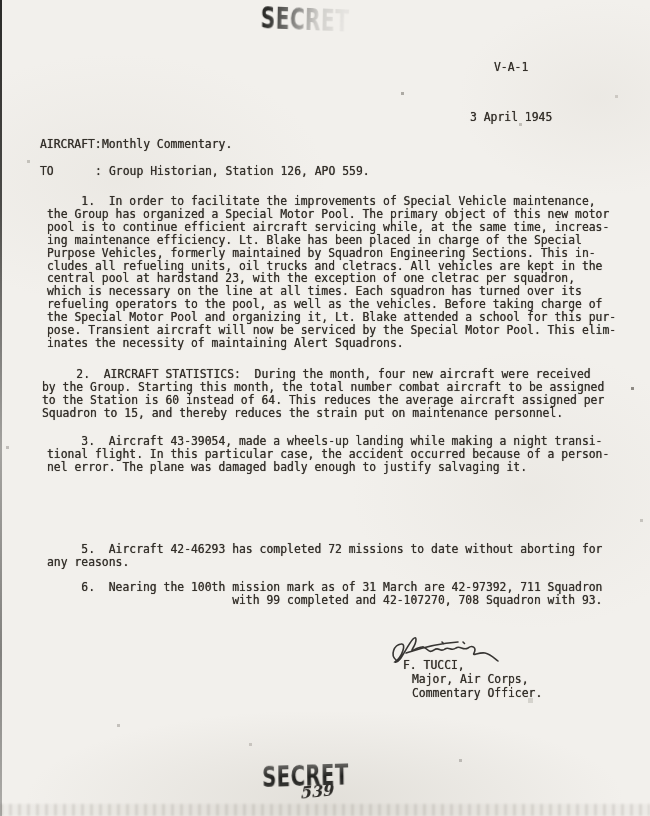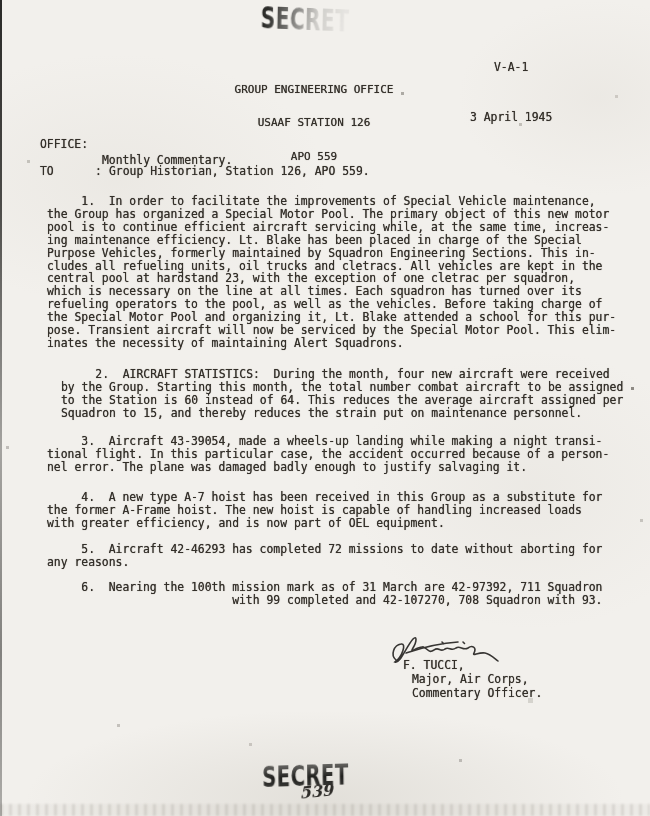--- a/index.html
+++ b/index.html
@@ -22,26 +22,26 @@
     font-weight:400;
     white-space:pre;
     text-shadow:0 0 0.7px rgba(50,46,40,0.85);
     letter-spacing:0;
   }
   .para{filter:blur(0.12px);}
   .letterhead{left:231px;top:61px;width:166px;text-align:center;font-size:11px;line-height:11.3px;}
   .ref{left:494px;top:61px;}
   .date{left:435px;top:111px;margin-left:35px;}
   .subject-label{left:40px;top:138px;}
-  .subject-value{left:102px;top:138px;margin-top:16px;}
+  .subject-value{left:102px;top:138px;}
   .to-label{left:40px;top:165px;}
   .to-colon{left:95px;top:165px;}
   .to-value{left:109px;top:165px;}
   .p1{left:47px;top:195px;}
-  .p2{left:61px;top:368px;}
+  .p2{left:42px;top:368px;}
   .p3{left:47px;top:435px;}
   .p4{left:47px;top:491px;}
   .p5{left:47px;top:543px;}
   .p6{left:47px;top:581px;text-align:right;}
   .sig-name{left:403px;top:659px;}
   .sig-rank{left:412px;top:673px;}
   .sig-title{left:412px;top:687px;}
   .stamp{
     position:absolute;
     font-family:"DejaVu Sans","Liberation Sans",sans-serif;
@@ -100,30 +100,25 @@
 <body>
 
 <div class="page">
 
   <div class="left-edge"></div>
   <div class="specks"></div>
   <div class="bottom-band"></div>
 
   <div class="stamp stamp-top">SECRET</div>
 
-  <div class="tw letterhead">
-    <div>GROUP ENGINEERING OFFICE</div>
-    <div>USAAF STATION 126</div>
-    <div>APO 559</div>
-  </div>
 
   <div class="tw ref">V-A-1</div>
   <div class="tw date">3 April 1945</div>
 
-  <div class="tw subject-label">OFFICE:</div>
+  <div class="tw subject-label">AIRCRAFT:</div>
   <div class="tw subject-value">Monthly Commentary.</div>
 
   <div class="tw to-label">TO</div>
   <div class="tw to-colon">:</div>
   <div class="tw to-value">Group Historian, Station 126, APO 559.</div>
 
   <div class="tw para p1">     1.  In order to facilitate the improvements of Special Vehicle maintenance,
 the Group has organized a Special Motor Pool. The primary object of this new motor
 pool is to continue efficient aircraft servicing while, at the same time, increas-
 ing maintenance efficiency. Lt. Blake has been placed in charge of the Special
@@ -135,23 +130,20 @@
 the Special Motor Pool and organizing it, Lt. Blake attended a school for this pur-
 pose. Transient aircraft will now be serviced by the Special Motor Pool. This elim-
 inates the necessity of maintaining Alert Squadrons.</div>
   <div class="tw para p2">     2.  AIRCRAFT STATISTICS:  During the month, four new aircraft were received
 by the Group. Starting this month, the total number combat aircraft to be assigned
 to the Station is 60 instead of 64. This reduces the average aircraft assigned per
 Squadron to 15, and thereby reduces the strain put on maintenance personnel.</div>
   <div class="tw para p3">     3.  Aircraft 43-39054, made a wheels-up landing while making a night transi-
 tional flight. In this particular case, the accident occurred because of a person-
 nel error. The plane was damaged badly enough to justify salvaging it.</div>
-  <div class="tw para p4">     4.  A new type A-7 hoist has been received in this Group as a substitute for
-the former A-Frame hoist. The new hoist is capable of handling increased loads
-with greater efficiency, and is now part of OEL equipment.</div>
   <div class="tw para p5">     5.  Aircraft 42-46293 has completed 72 missions to date without aborting for
 any reasons.</div>
   <div class="tw para p6">     6.  Nearing the 100th mission mark as of 31 March are 42-97392, 711 Squadron
 with 99 completed and 42-107270, 708 Squadron with 93.</div>
 
   <svg class="signature-svg" width="118" height="40" viewBox="0 0 118 40">
     <g fill="none" stroke="#1e1c1a" stroke-width="1.6" stroke-linecap="round" opacity="0.88">
       <path d="M10,27 C4,22 8,12 15,11 C21,10 16,24 9,29 C14,31 20,14 27,6 C31,2 31,8 27,15 C23,22 31,13 37,14"></path>
       <path d="M37,14 C42,15 42,21 48,17 C53,13 54,20 59,16 C63,13 65,19 70,15 C74,12 77,18 82,15 C86,12 91,14 88,20 C86,24 92,19 99,20 C104,21 107,24 112,28"></path>
       <path d="M20,20 C35,15 55,10 72,9"></path>

